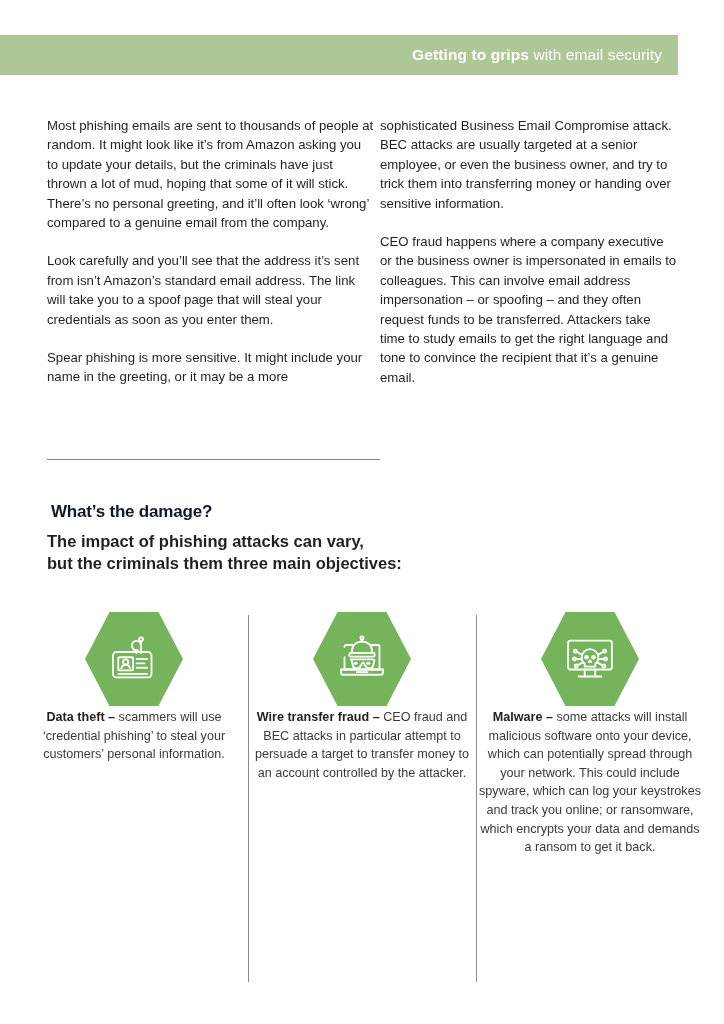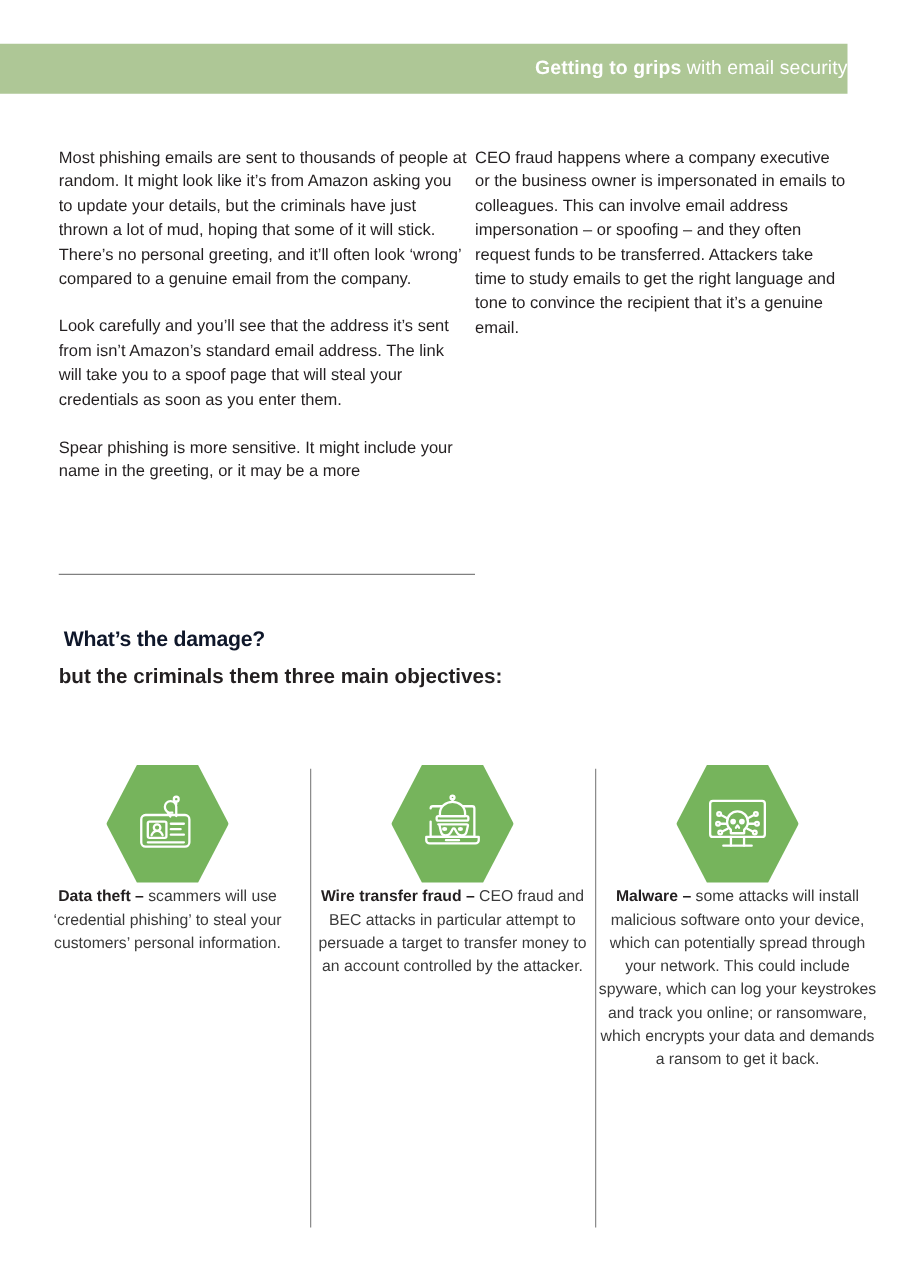--- a/index.html
+++ b/index.html
@@ -22,20 +22,21 @@
     position: absolute;
     left: 0;
     top: 35px;
     width: 678px;
     height: 40px;
     background: #aec796;
     display: flex;
     align-items: center;
     justify-content: flex-end;
     box-sizing: border-box;
+    padding-right: 16px;
   }
   .header-title {
     color: #ffffff;
     font-size: 15.5px;
     letter-spacing: 0.1px;
     white-space: nowrap;
   }
   .header-title .strong {
     font-weight: bold;
   }
@@ -184,29 +185,31 @@
   </div>
 </div>
 
 <div class="body-columns">
   <div class="col col-left">
     <p>Most phishing emails are sent to thousands of people at random. It might look like it’s from Amazon asking you to update your details, but the criminals have just thrown a lot of mud, hoping that some of it will stick. There’s no personal greeting, and it’ll often look ‘wrong’ compared to a genuine email from the company.</p>
     <p>Look carefully and you’ll see that the address it’s sent from isn’t Amazon’s standard email address. The link will take you to a spoof page that will steal your credentials as soon as you enter them.</p>
     <p>Spear phishing is more sensitive. It might include your name in the greeting, or it may be a more</p>
   </div>
   <div class="col col-right">
+    <p>sophisticated Business Email Compromise attack. BEC attacks are usually targeted at a senior employee, or even the business owner, and try to trick them into transferring money or handing over sensitive  information.</p>
     <p>CEO fraud happens where a company executive or the business owner is impersonated in emails to colleagues. This can involve email address impersonation – or spoofing – and they often request funds to be transferred. Attackers take time to study emails to get the right language and tone to convince the recipient that it’s a genuine email.</p>
   </div>
 </div>
 
 <div class="hrule"></div>
 
 <div class="damage-heading">
   <h2 class="damage-title">What’s the damage?</h2>
   <div class="damage-sub">
+    <span class="line">The impact of phishing attacks can vary,</span>
     <span class="line">but the criminals them three main objectives:</span>
   </div>
 </div>
 
 <div class="objectives">
 
   <div class="objective">
     <div class="hex-wrap">
       <div class="hex"></div>
       <svg class="hex-icon" viewBox="0 0 64 64">

